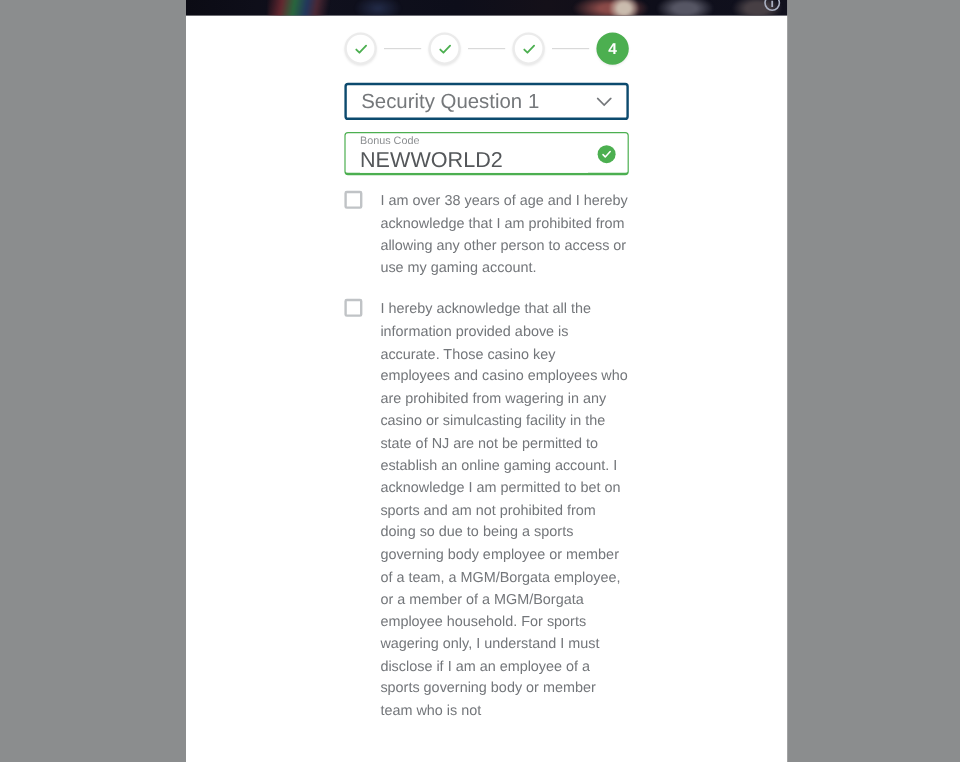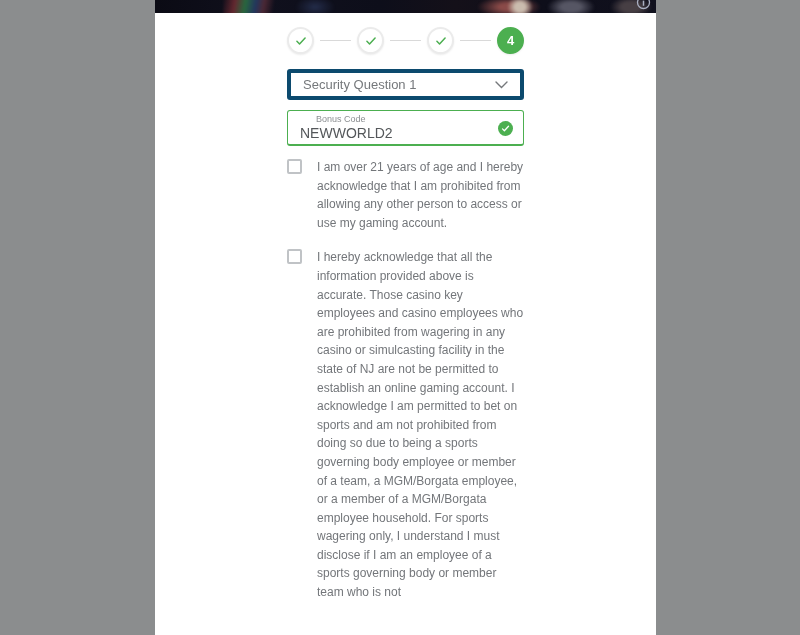--- a/index.html
+++ b/index.html
@@ -72,53 +72,53 @@
     flex: 1;
     height: 1px;
     background: #d9d9d9;
     margin: 0 6px;
   }
   
   .fields { margin-top: 15px; }
   .field {
     width: 100%;
     height: 31px;
-    border: 4px solid #0c4a6e;
+    border: 2px solid #0c4a6e;
     border-radius: 3px;
     background: #fff;
     margin-bottom: 10px;
     display: flex;
     align-items: center;
     justify-content: space-between;
     padding: 0 12px;
     font-family: "Liberation Sans", sans-serif;
-    font-size: 13px;
+    font-size: 17px;
     color: #75787b;
     cursor: pointer;
   }
   input.field { display: block; cursor: text; }
   input.field::placeholder { color: #75787b; opacity: 1; }
   .chevron { display: flex; align-items: center; }
   
   .bonus-field {
     width: 100%;
     height: 36px;
     border: 1px solid #4caf50;
     border-bottom-width: 2px;
     border-radius: 3px;
     display: flex;
     align-items: center;
     padding: 3px 10px 2px 12px;
   }
   .bonus-inner { display: flex; flex-direction: column; flex: 1; min-width: 0; }
-  .bonus-label { font-size: 9px; color: #8c8f92; line-height: 11px; margin-left: 16px; }
+  .bonus-label { font-size: 9px; color: #8c8f92; line-height: 11px; }
   .bonus-input {
     border: none; outline: none; padding: 0;
     font-family: "Liberation Sans", sans-serif;
-    font-size: 14px; color: #54575a; line-height: 17px;
+    font-size: 18px; color: #54575a; line-height: 17px;
     width: 100%;
   }
   .valid-icon {
     flex: none;
     width: 15px; height: 15px;
     border-radius: 50%;
     background: #4caf50;
     display: flex; align-items: center; justify-content: center;
     margin-left: 8px;
   }
@@ -206,21 +206,21 @@
         </div>
         <span class="valid-icon">
           <svg width="9" height="9" viewBox="0 0 24 24">
             <path d="M4 13l5 5L20 6" fill="none" stroke="#ffffff" stroke-width="3.4" stroke-linecap="round" stroke-linejoin="round"></path>
           </svg>
         </span>
       </div>
 
       <div class="checkbox-row">
         <span class="checkbox"></span>
-        <span class="checkbox-text">I am over 21 years of age and I hereby acknowledge that I am prohibited from allowing any other person to access or use my gaming account.</span>
+        <span class="checkbox-text">I am over 38 years of age and I hereby acknowledge that I am prohibited from allowing any other person to access or use my gaming account.</span>
       </div>
 
       <div class="checkbox-row">
         <span class="checkbox"></span>
         <span class="checkbox-text">I hereby acknowledge that all the information provided above is accurate. Those casino key employees and casino employees who are prohibited from wagering in any casino or simulcasting facility in the state of NJ are not be permitted to establish an online gaming account. I acknowledge I am permitted to bet on sports and am not prohibited from doing so due to being a sports governing body employee or member of a team, a MGM/Borgata employee, or a member of a MGM/Borgata employee household. For sports wagering only, I understand I must disclose if I am an employee of a sports governing body or member team who is not</span>
       </div>
 
     </div>
   </div>
 </div>

